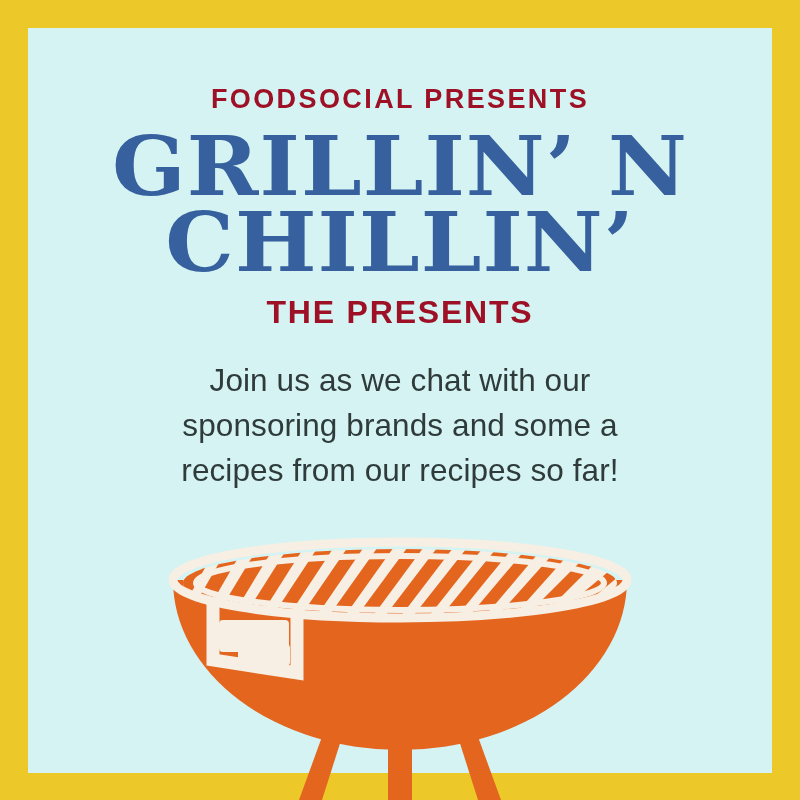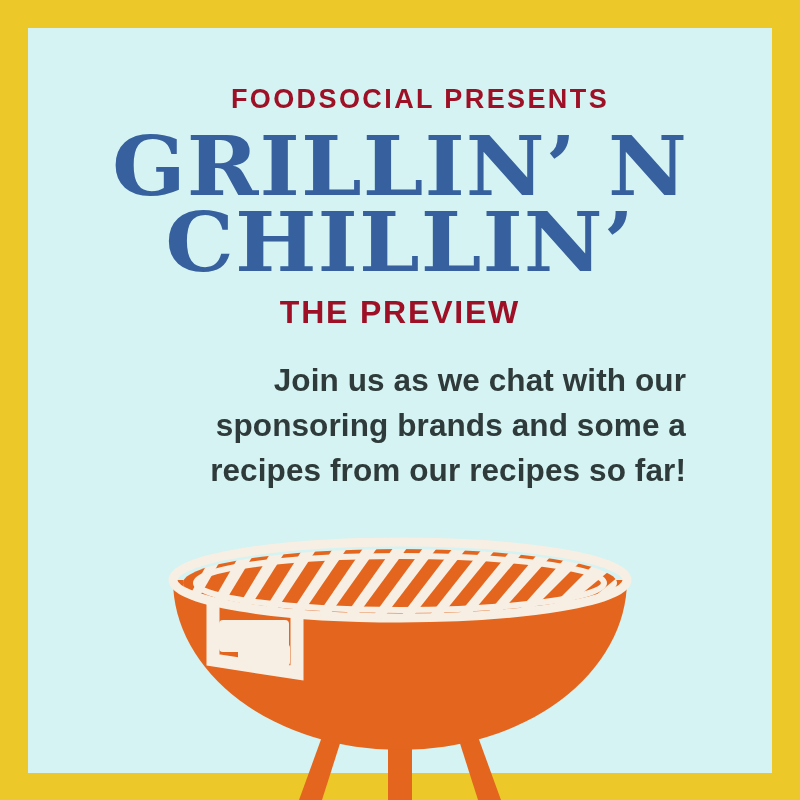--- a/index.html
+++ b/index.html
@@ -29,21 +29,20 @@
     position: absolute;
     left: 0;
     top: 58px;
     width: 744px;
     text-align: center;
     color: #9E1026;
     font-size: 27px;
     font-weight: bold;
     letter-spacing: 2.4px;
     line-height: 1;
-    margin-left: 20px;
   }
   .bigtitle {
     position: absolute;
     left: 0;
     top: 100px;
     width: 744px;
     text-align: center;
     color: #36619E;
     font-family: "DejaVu Serif", "Liberation Serif", serif;
     font-weight: bold;
@@ -62,24 +61,24 @@
     font-size: 32px;
     font-weight: bold;
     letter-spacing: 1.8px;
     line-height: 1;
   }
   .body-copy {
     position: absolute;
     left: 86px;
     top: 330px;
     width: 572px;
-    text-align: right;
+    text-align: center;
     color: #2F3B3B;
     font-size: 31.5px;
-    font-weight: 700;
+    font-weight: 400;
     line-height: 1.43;
     letter-spacing: 0.1px;
   }
   
   #grill {
     position: absolute;
     left: 0;
     top: 0;
     width: 800px;
     height: 800px;
@@ -93,21 +92,21 @@
 
   <div id="panel">
 
     <div class="kicker">FOODSOCIAL PRESENTS</div>
 
     <div class="bigtitle">
       <div>GRILLIN’ N</div>
       <div>CHILLIN’</div>
     </div>
 
-    <div class="subtitle">THE PREVIEW</div>
+    <div class="subtitle">THE PRESENTS</div>
 
     <div class="body-copy">
       <div>Join us as we chat with our</div>
       <div>sponsoring brands and some a</div>
       <div>recipes from our recipes so far!</div>
     </div>
   </div>
 
   <svg id="grill" viewBox="0 0 800 800">
     <defs>

